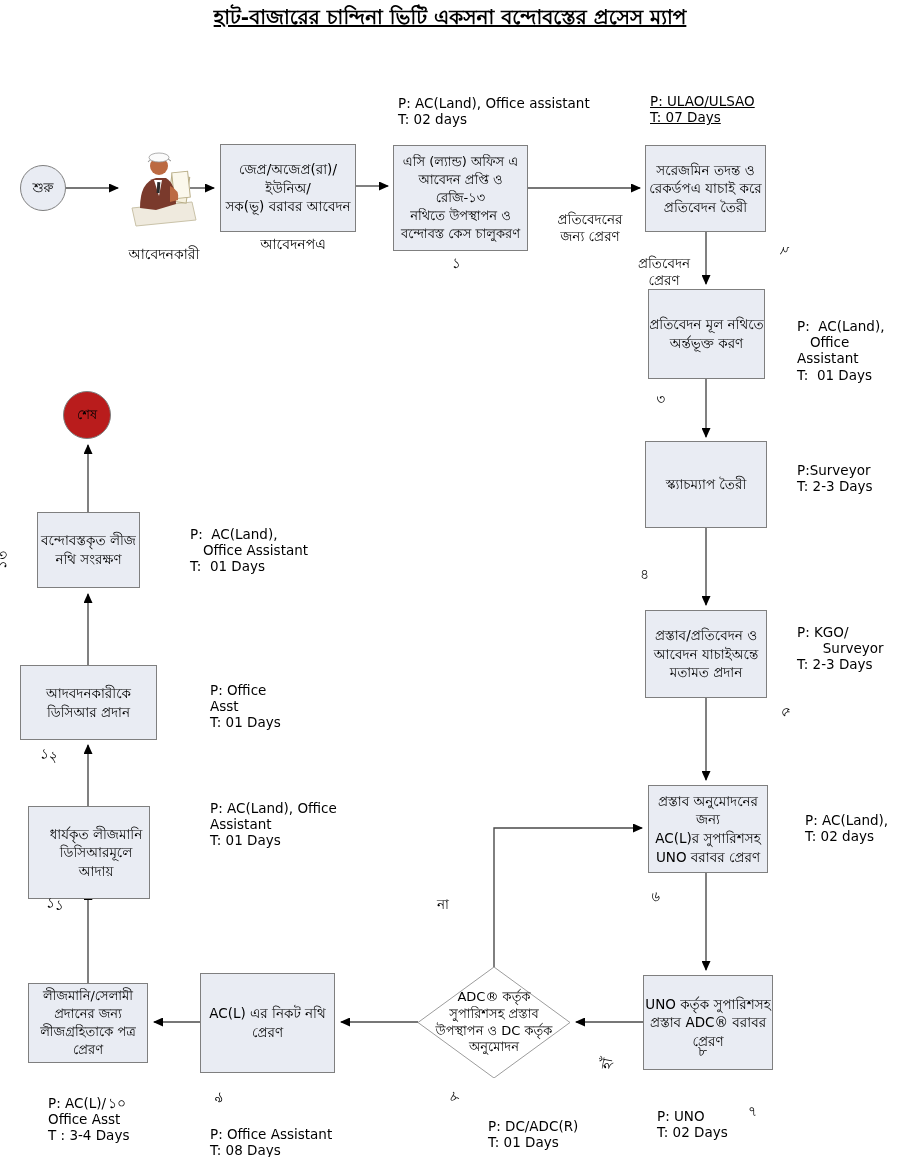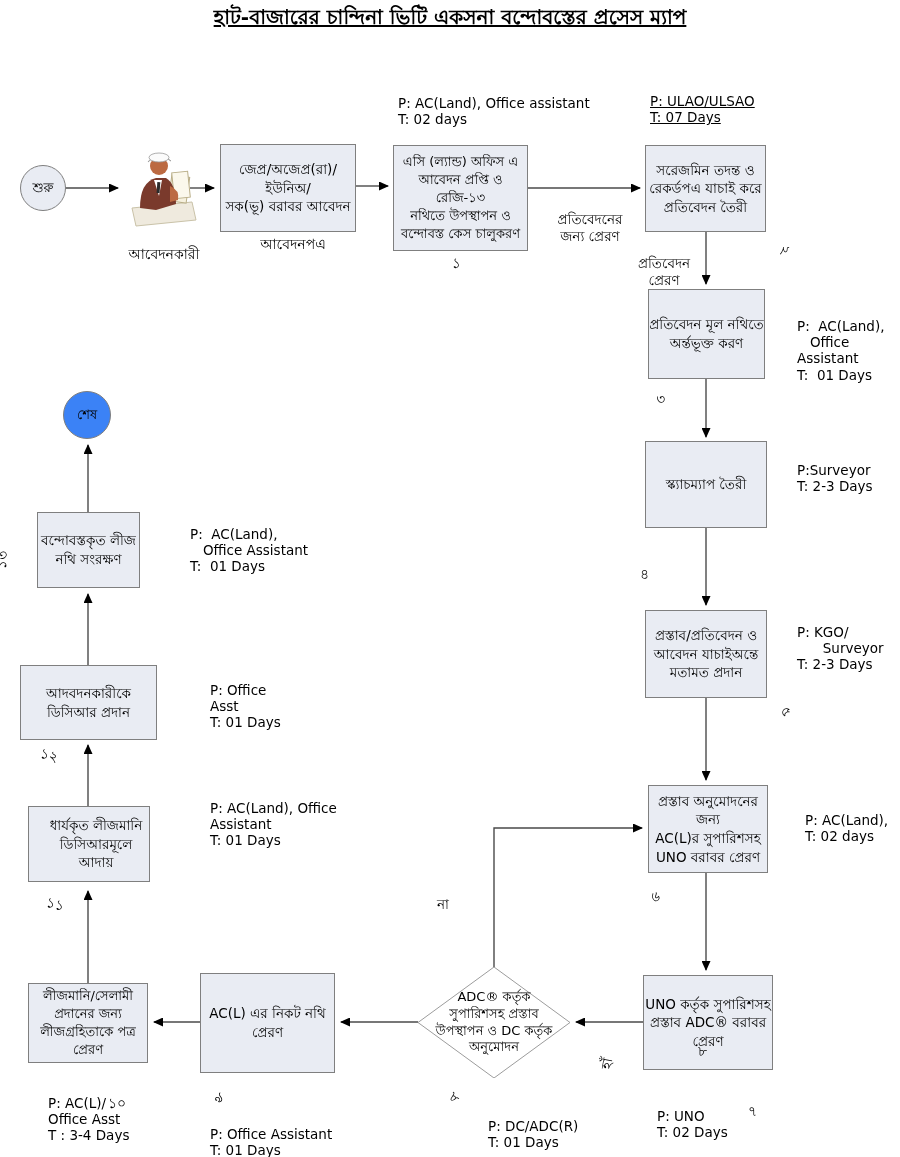--- a/index.html
+++ b/index.html
@@ -58,21 +58,21 @@
       <line x1="200" y1="1022" x2="154" y2="1022" marker-end="url(#ah)"></line>
       <line x1="88" y1="983" x2="88" y2="891" marker-end="url(#ah)"></line>
       <line x1="88" y1="806" x2="88" y2="745" marker-end="url(#ah)"></line>
       <line x1="88" y1="665" x2="88" y2="594" marker-end="url(#ah)"></line>
       <line x1="88" y1="512" x2="88" y2="445" marker-end="url(#ah)"></line>
       <polyline points="494,967 494,828 642,828" marker-end="url(#ah)"></polyline>
     </g>
   </svg>
 
   <div class="node circle" style="left:20px;top:165px;width:46px;height:46px;font-size:13px;">শুরু</div>
-  <div class="node circle" style="left:63px;top:391px;width:48px;height:48px;font-size:13px;background:#3b82f6;">শেষ</div>
+  <div class="node circle" style="left:63px;top:391px;width:48px;height:48px;font-size:13px;background:#b91c1c;">শেষ</div>
 
   <div style="position:absolute;left:126px;top:146px;width:72px;height:84px;">
     <svg width="72" height="84" viewBox="0 0 72 84">
       <polygon points="6,62 66,56 70,74 10,80" fill="#efeade" stroke="#c9c2a8" stroke-width="1"></polygon>
       <g>
         <rect x="44" y="30" width="18" height="26" fill="#f6f1de" stroke="#b9ae88" transform="rotate(8 53 43)"></rect>
         <rect x="47" y="26" width="16" height="26" fill="#fbf8ec" stroke="#b9ae88" transform="rotate(-6 55 39)"></rect>
       </g>
       <g>
         <path d="M14,62 Q14,36 30,32 L40,32 Q50,38 50,58 L30,64 Z" fill="#7a3a2c"></path>
@@ -128,21 +128,21 @@
   </div>
 
   <div class="node" style="left:200px;top:973px;width:135px;height:100px;">AC(L) এর নিকট নথি
 প্রেরণ</div>
 
   <div class="node" style="left:28px;top:983px;width:120px;height:80px;font-size:13px;">লীজমানি/সেলামী
 প্রদানের জন্য
 লীজগ্রহিতাকে পত্র
 প্রেরণ</div>
 
-  <div class="node" style="left:28px;top:806px;width:122px;height:76px;padding-left:14px;">ধার্যকৃত লীজমানি
+  <div class="node" style="left:28px;top:806px;width:122px;height:93px;padding-left:14px;">ধার্যকৃত লীজমানি
 ডিসিআরমূলে আদায়</div>
 
   <div class="node" style="left:20px;top:665px;width:137px;height:75px;">আদবদনকারীকে
 ডিসিআর প্রদান</div>
 
   <div class="node" style="left:37px;top:512px;width:103px;height:76px;">বন্দোবস্তকৃত লীজ
 নথি সংরক্ষণ</div>
 
   <div class="elabel" style="left:535px;top:211px;width:110px;">প্রতিবেদনের
 জন্য প্রেরণ</div>
@@ -163,21 +163,21 @@
   <div class="ann" style="left:797px;top:624px;">P: KGO/
       Surveyor
 T: 2-3 Days</div>
   <div class="ann" style="left:805px;top:812px;">P: AC(Land),
 T: 02 days</div>
   <div class="ann" style="left:657px;top:1108px;">P: UNO
 T: 02 Days</div>
   <div class="ann" style="left:488px;top:1118px;">P: DC/ADC(R)
 T: 01 Days</div>
   <div class="ann" style="left:210px;top:1126px;">P: Office Assistant
-T: 01 Days</div>
+T: 08 Days</div>
   <div class="ann" style="left:48px;top:1095px;">P: AC(L)/
 Office Asst
 T : 3-4 Days</div>
   <div class="ann" style="left:210px;top:800px;">P: AC(Land), Office
 Assistant
 T: 01 Days</div>
   <div class="ann" style="left:210px;top:682px;">P: Office
 Asst
 T: 01 Days</div>
   <div class="ann" style="left:190px;top:526px;">P:  AC(Land),

